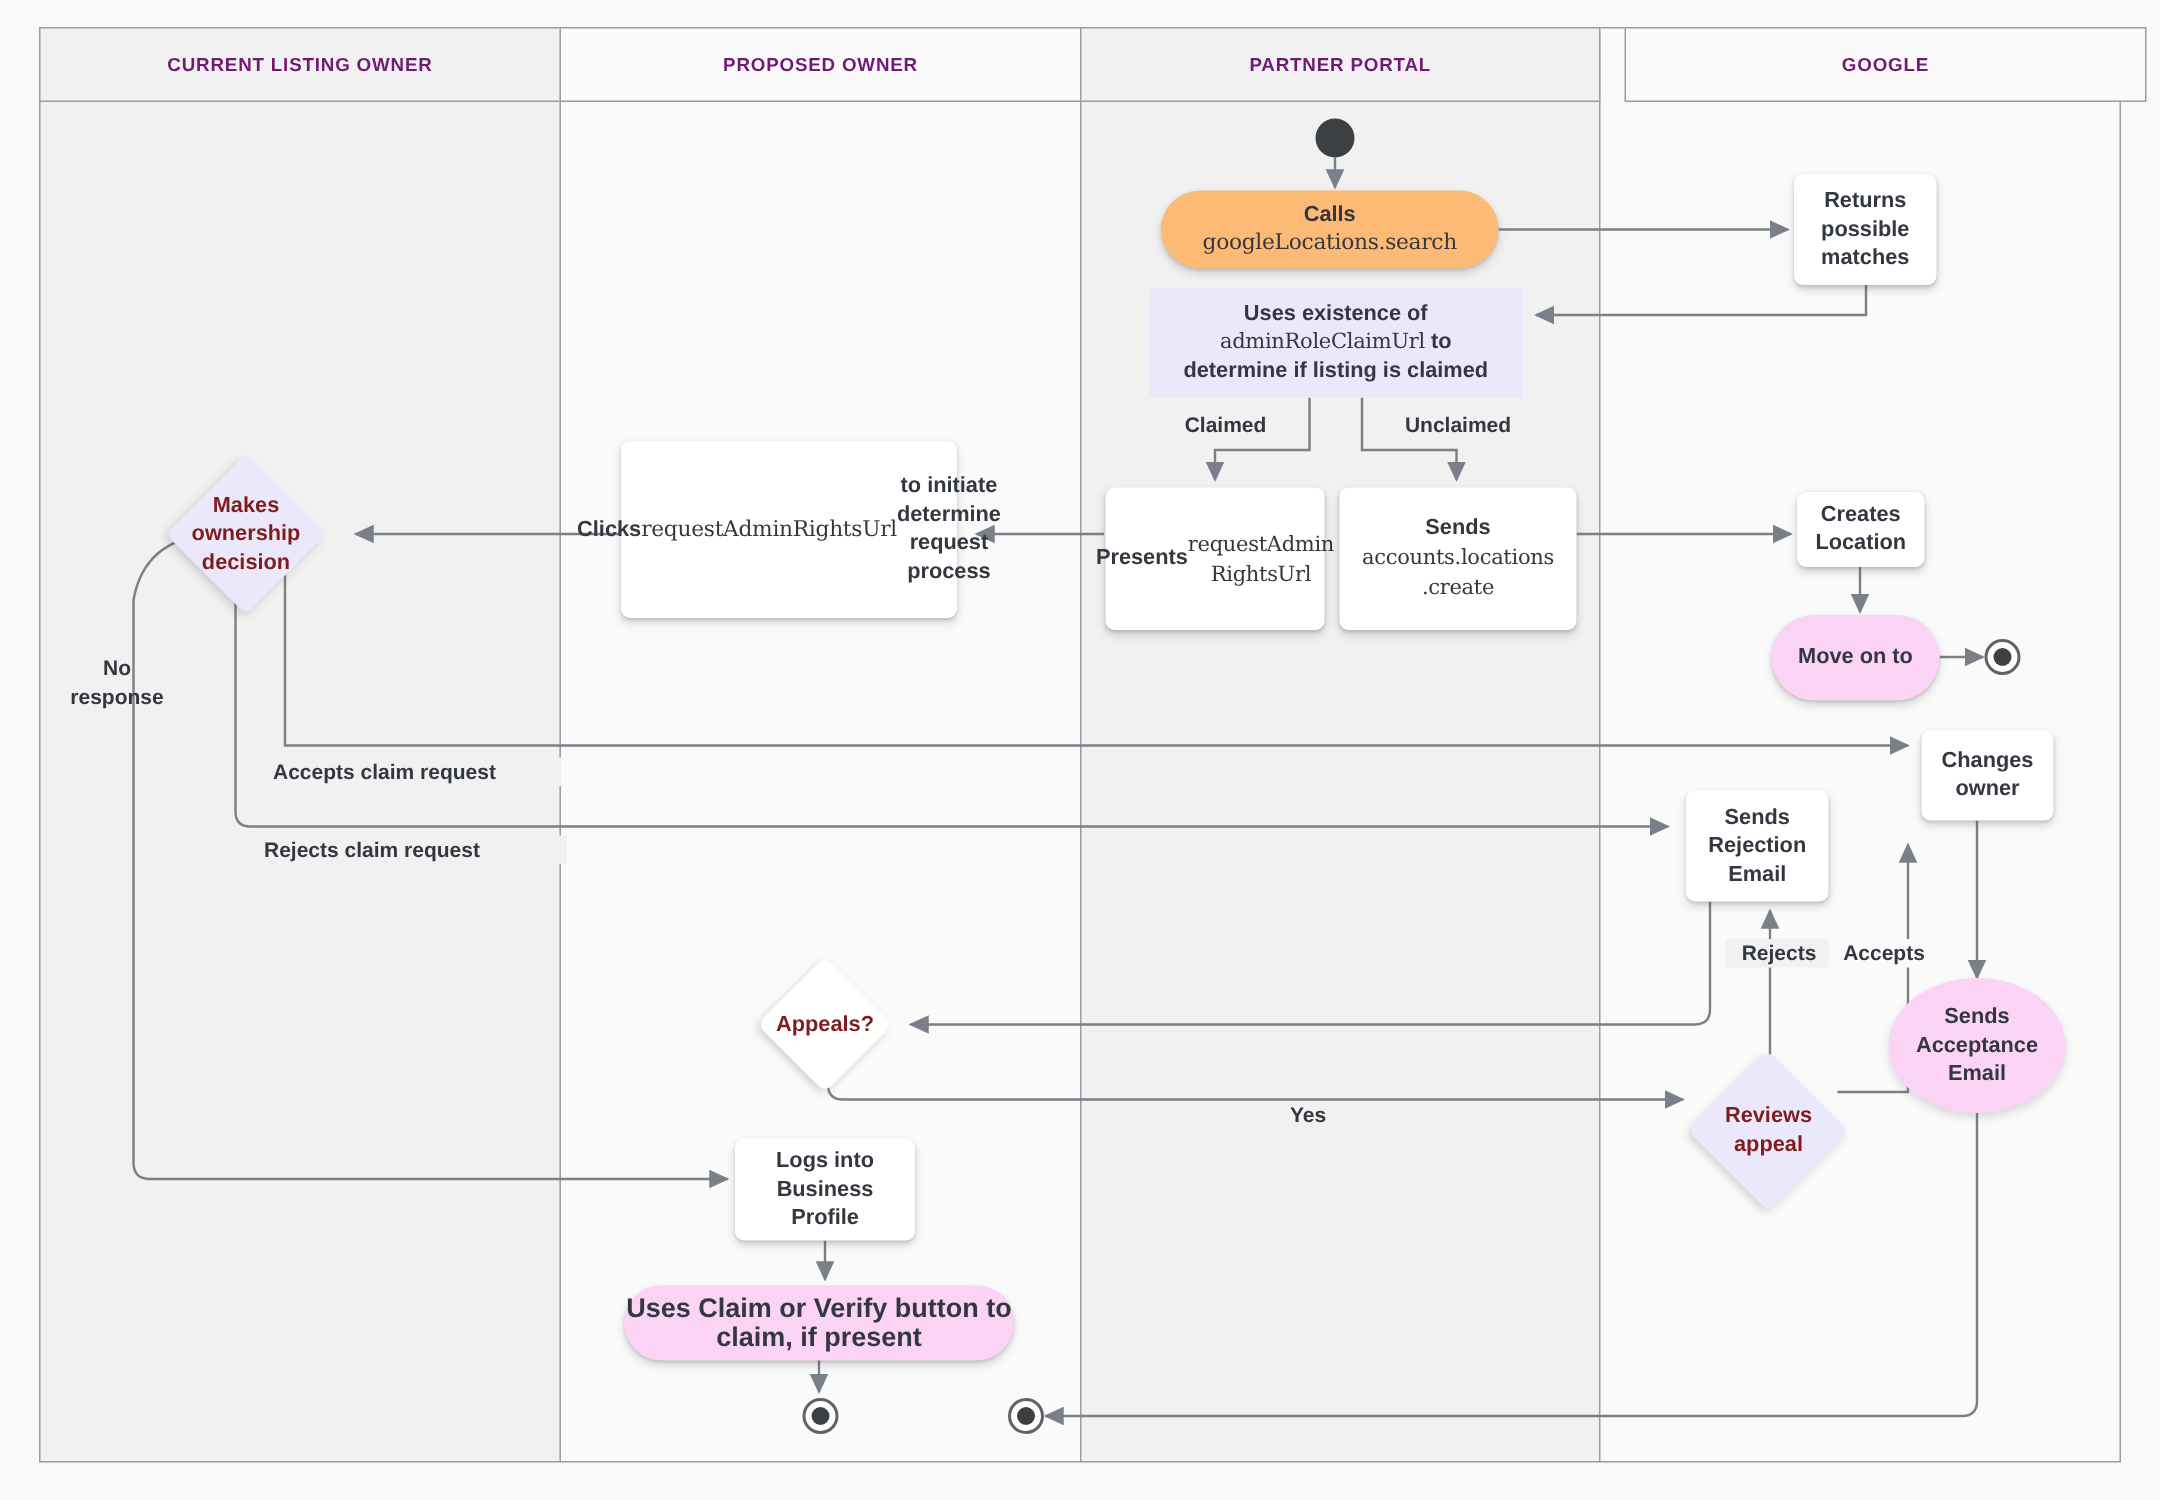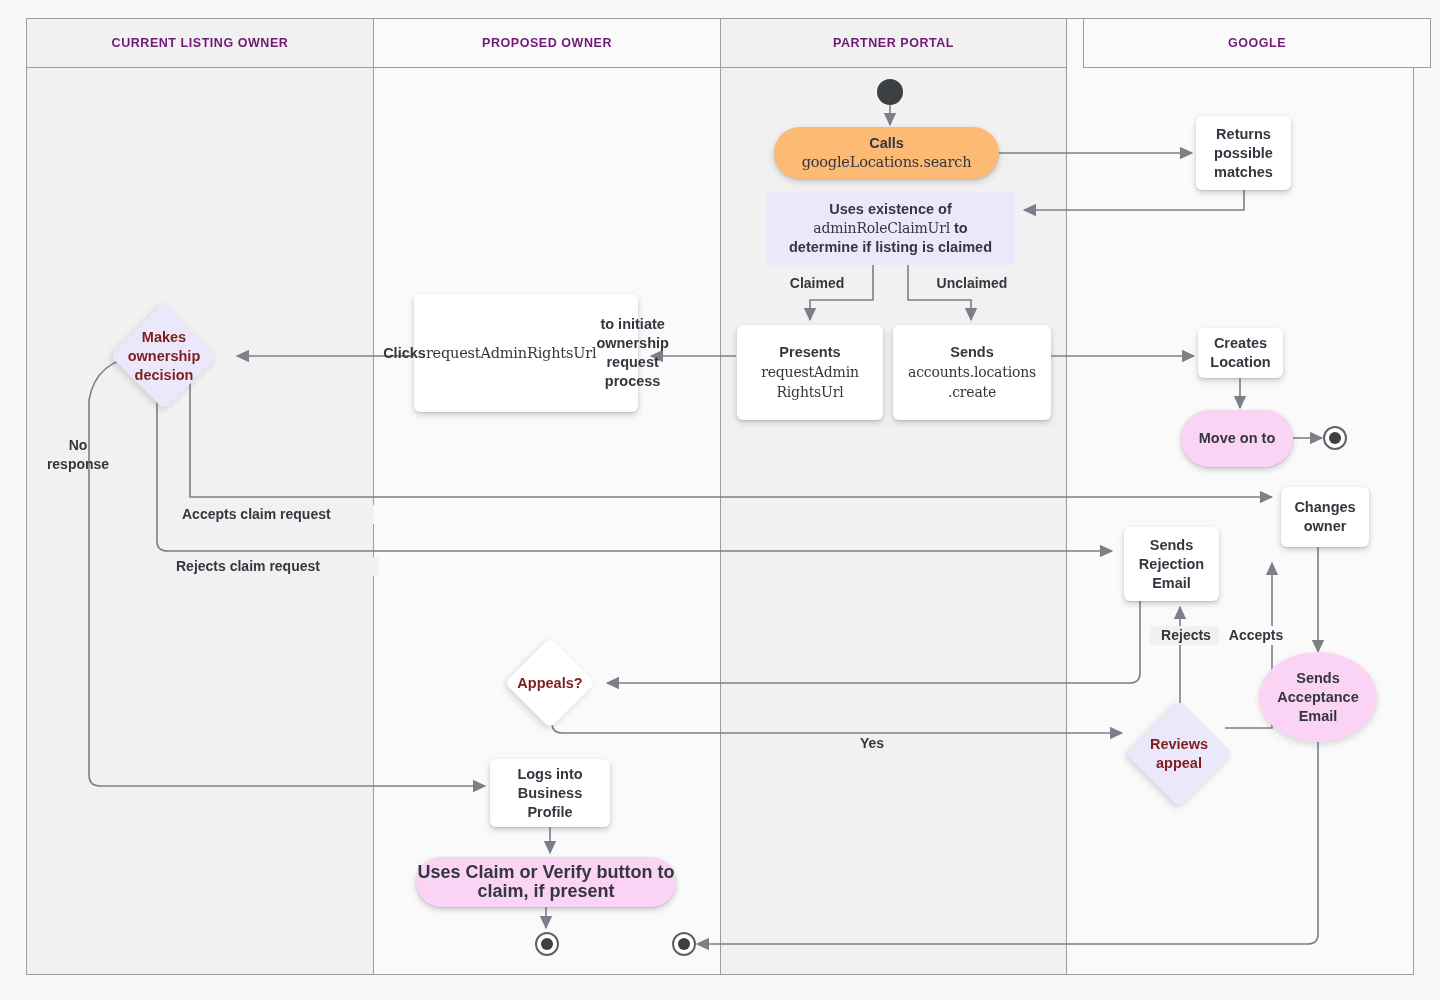--- a/index.html
+++ b/index.html
@@ -140,36 +140,36 @@
     <div>determine if listing is claimed</div>
   </div>
 
   <div class="node box" style="left:1196px;top:116px;width:95px;height:74px;white-space:pre-line;">Returns
 possible
 matches</div>
 
   <div class="elabel" style="left:770px;top:274px;width:94px;">Claimed</div>
   <div class="elabel" style="left:918px;top:274px;width:108px;">Unclaimed</div>
 
-  <div class="node box" style="left:737px;top:325px;width:146px;height:95px;flex-direction:column;">
+  <div class="node box" style="left:737px;top:325px;width:146px;height:95px;flex-direction:row;">
     <div>Presents</div>
     <div class="mono" style="font-size:14px;white-space:pre-line;line-height:20px;">requestAdmin
 RightsUrl</div>
   </div>
 
   <div class="node box" style="left:893px;top:325px;width:158px;height:95px;flex-direction:column;">
     <div>Sends</div>
     <div class="mono" style="font-size:14px;white-space:pre-line;line-height:20px;">accounts.locations
 .create</div>
   </div>
 
   <div class="node box" style="left:414px;top:294px;width:224px;height:118px;flex-direction:row;">
     <div>Clicks</div>
     <div class="mono" style="font-size:14.5px;">requestAdminRightsUrl</div>
-    <div style="white-space:pre-line;">to initiate ownership
+    <div style="white-space:pre-line;">to initiate determine
 request process</div>
   </div>
 
   <div class="diamond lav" style="left:126px;top:318px;width:76px;height:76px;">
     <div class="dshape"></div>
     <div class="dlabel" style="white-space:pre-line;">Makes
 ownership
 decision</div>
   </div>
 

